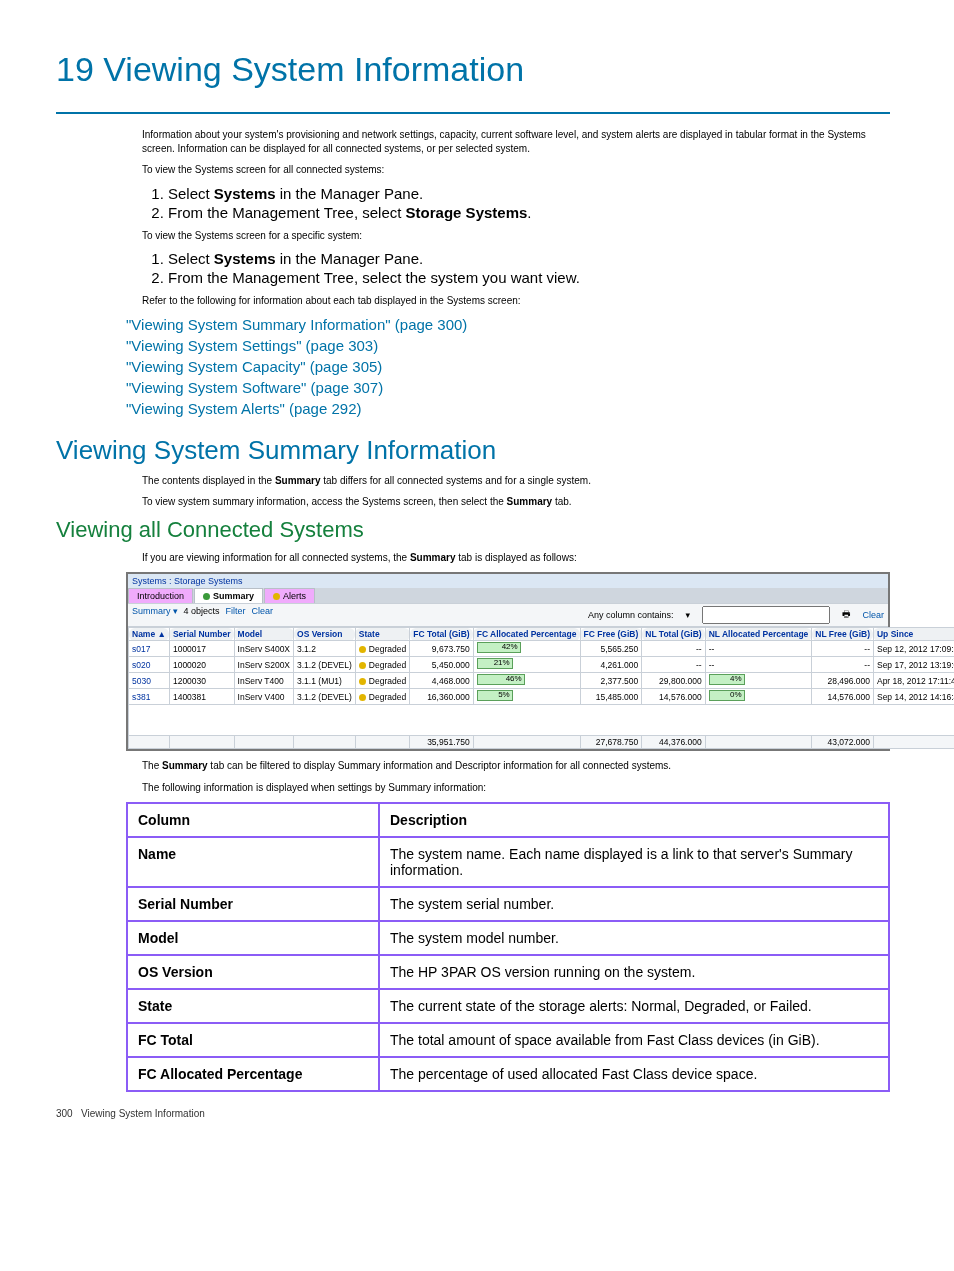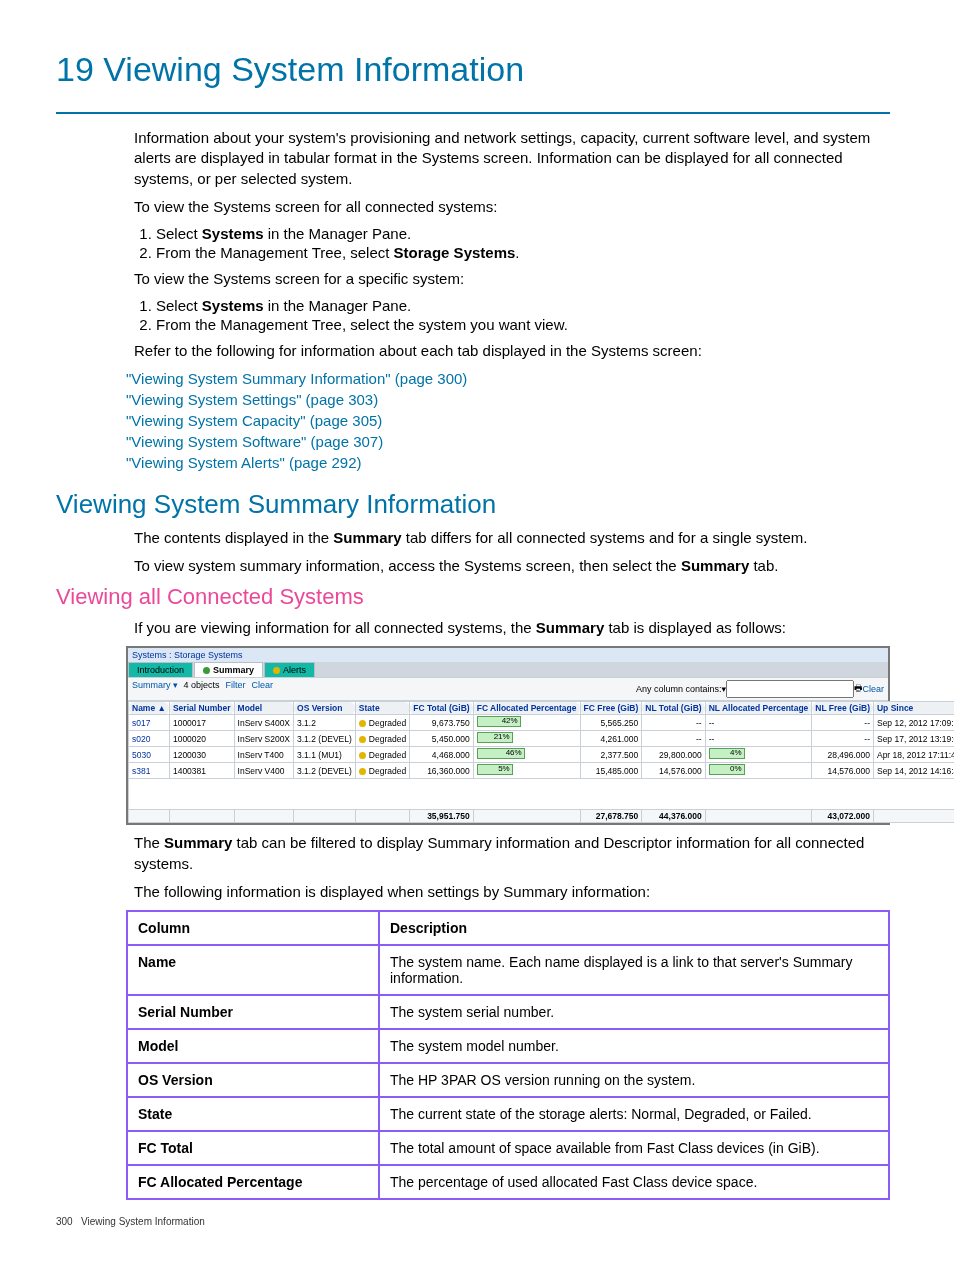--- a/index.html
+++ b/index.html
@@ -26,37 +26,37 @@
     font-family: "Segoe UI Light", "Helvetica Neue", Arial, sans-serif;
     font-weight: 300;
     font-size: 26px;
     color: #0073a8;
     margin: 18px 0 6px 0;
   }
   h3.subsection-title {
     font-family: "Segoe UI Light", "Helvetica Neue", Arial, sans-serif;
     font-weight: 300;
     font-size: 22px;
-    color: #ec4899;
+    color: #15803d;
     margin: 0 0 4px 0;
   }
   .body-block {
     margin-left: 70px;
   }
   p {
-    font-size: 15px;
+    font-size: 10px;
     line-height: 1.35;
-    margin: 8px 8px;
+    margin: 8px 16px;
   }
   ol.steps {
     font-size: 15px;
     margin: 4px 0;
     padding-left: 2em;
   }
-  ol.steps li { margin: 2px 0; }
+  ol.steps li { margin: 2px 12px; }
   .link {
     color: #0073a8;
     text-decoration: none;
     display: block;
     font-size: 15px;
     margin: 4px 0;
   }
   b, strong { font-weight: bold; }
 
   
@@ -74,41 +74,41 @@
     color: #0033a0;
   }
   .ss-tabs {
     display: flex;
     gap: 1px;
     background: #cfd6de;
     align-items: stretch;
   }
   .ss-tab {
     padding: 2px 8px;
-    background: #14b8a6;
+    background: #f0abfc;
     border: 1px solid #b8bfc7;
     border-bottom: none;
     font-size: 9px;
   }
   .ss-tab.active {
     background: #fff;
     font-weight: bold;
   }
   .ss-tab .dot { display:inline-block; width:7px; height:7px; border-radius:50%; vertical-align:middle; margin-right:3px; }
   .dot-green{background:#3a9a3a;}
   .dot-yellow{background:#e2b500;}
   .ss-toolbar {
     display: flex;
     background: #f4f6f8;
     border-top: 1px solid #c9d0d8;
     border-bottom: 1px solid #c9d0d8;
     padding: 2px 4px;
     gap: 6px;
   }
-  .ss-toolbar .right { margin-left: auto; display:flex; align-items:center; gap:0; }
+  .ss-toolbar .right { margin-left: auto; display:flex; align-items:center; gap:12px; }
   .ss-toolbar input { font-size:9px; height:12px; width:120px; }
   .ss-btnlet { color:#05a; }
   .ss-grid {
     width: 100%;
     border-collapse: collapse;
     background: #fff;
   }
   .ss-grid th, .ss-grid td {
     border: 1px solid #c9d0d8;
     padding: 1px 3px;
@@ -116,21 +116,21 @@
     white-space: nowrap;
     text-align: left;
   }
   .ss-grid th { background: #eef1f3; color:#0033a0; font-weight:bold;border-radius:6px; }
   .ss-grid td.num { text-align: right; }
   .name-cell { color:#0033a0; }
   .state-cell .sdot{display:inline-block;width:7px;height:7px;border-radius:50%;background:#e2b500;margin-right:3px;vertical-align:middle;}
   .bar { display:inline-block; height:9px; background:#c4f0c4; border:1px solid #5aa05a; position:relative; min-width:34px; }
   .bar span{ position:absolute; right:2px; top:-1px; font-size:8px; }
   .ss-blank { height:28px; background:#fff; border-top:1px solid #c9d0d8; }
-  .ss-footer td { background:#f4f6f8; font-weight:bold;margin-top:20px; }
+  .ss-footer td { background:#f4f6f8; font-weight:normal;margin-top:20px; }
 
   
   table.desc {
     border-collapse: collapse;
     width: 100%;
     margin: 8px 0 8px 70px;
     width: calc(100% - 70px);
     font-size: 14px;
   }
   table.desc th, table.desc td {

